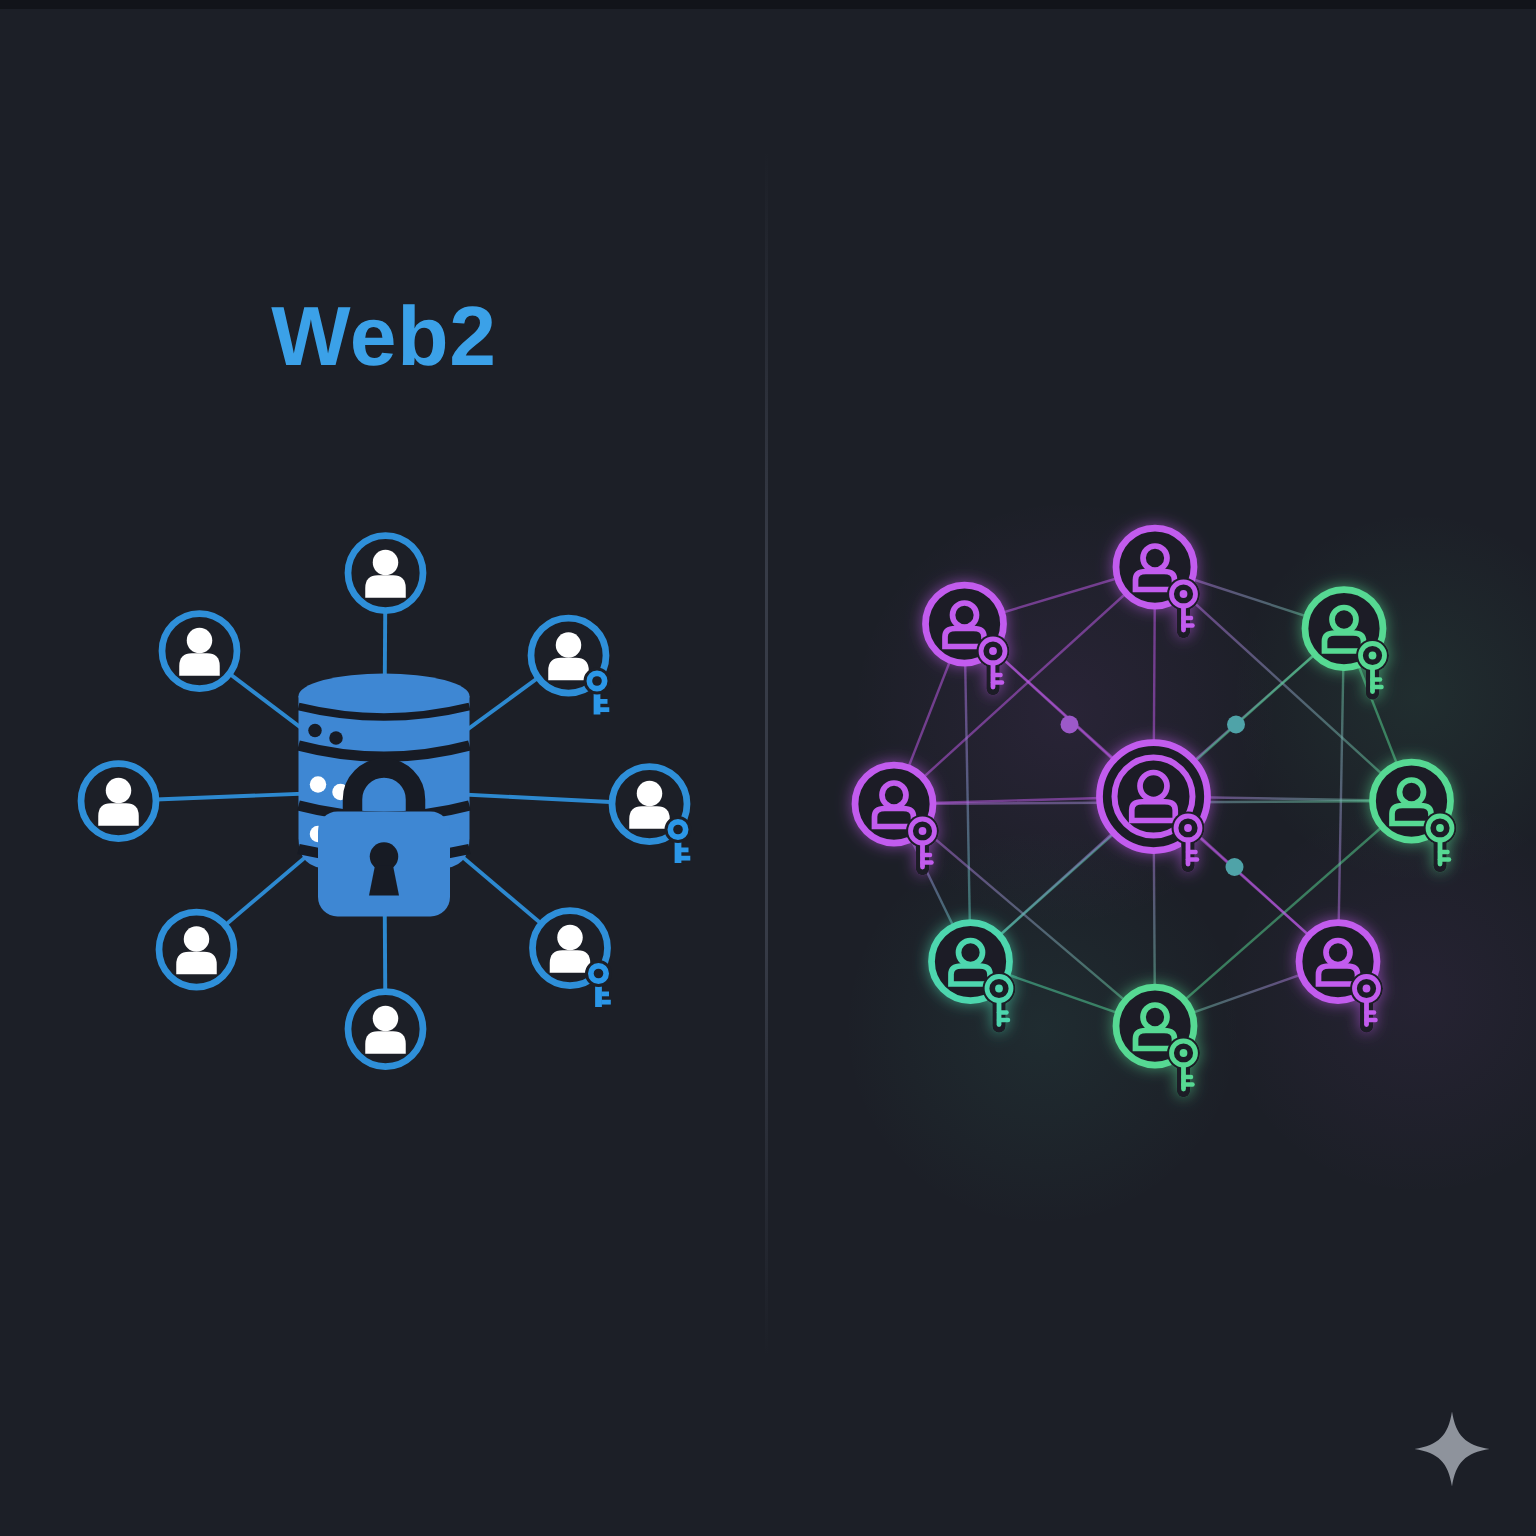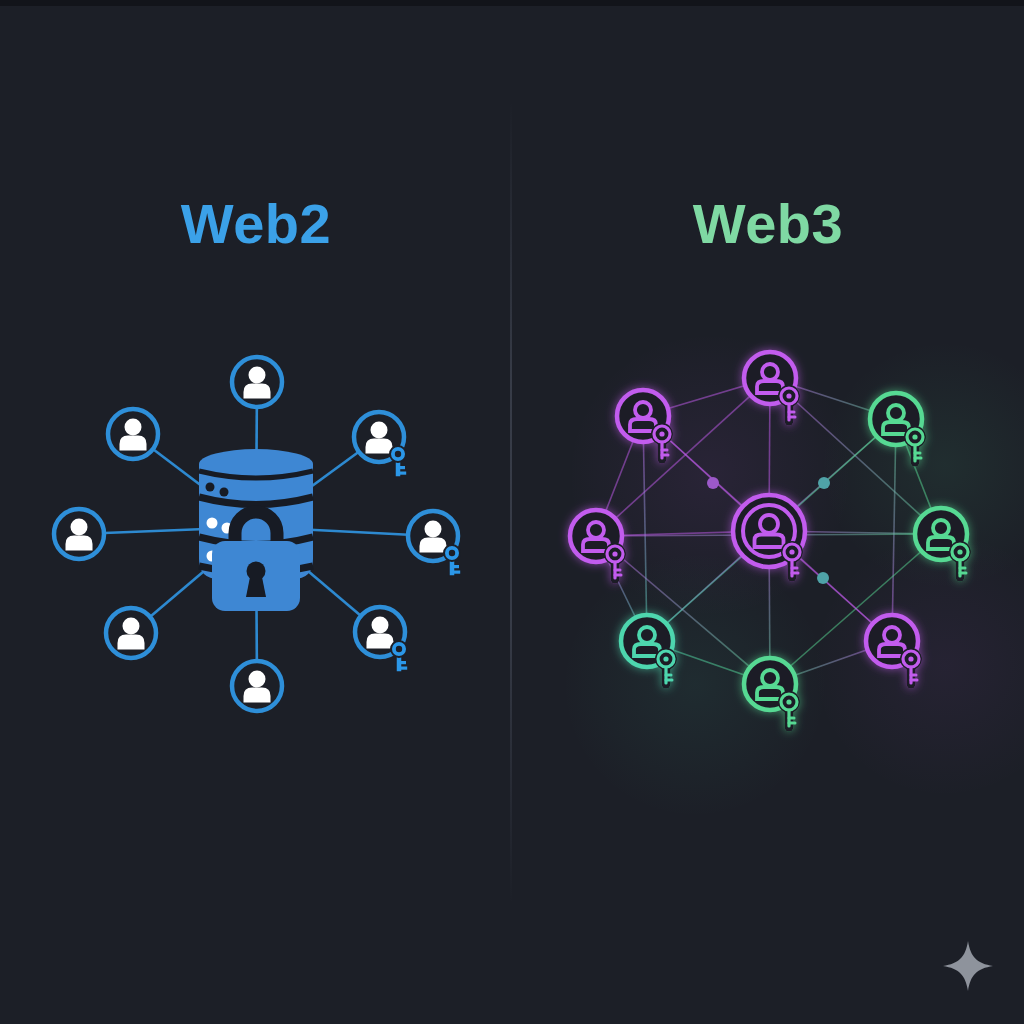--- a/index.html
+++ b/index.html
@@ -396,20 +396,19 @@
             <circle cx="792" cy="552" r="2.6" fill="#c25bee"></circle>
             <line x1="792" y1="560" x2="792" y2="576" stroke="#c25bee" stroke-width="3.2" stroke-linecap="round"></line>
             <line x1="792" y1="568" x2="797" y2="568" stroke="#c25bee" stroke-width="3" stroke-linecap="round"></line>
             <line x1="792" y1="573" x2="798" y2="573" stroke="#c25bee" stroke-width="3" stroke-linecap="round"></line>
           </g>
         </g>
       </g>
     </svg>
 
   <div class="panel-title" id="web2-title" style="color: rgb(59, 161, 232);">Web2</div>
-  <div class="panel-title" id="web3-title" style="color: rgb(127, 217, 163);">Web3</div>
 
   <div class="divider"></div>
 
   <svg class="sparkle" viewBox="-27 -27 54 54">
     <path id="sparkle-path" d="M0,-25 C2.5,-9 9,-2.5 25,0 C9,2.5 2.5,9 0,25 C-2.5,9 -9,2.5 -25,0 C-9,-2.5 -2.5,-9 0,-25 Z" fill="#8e939c"></path>
   </svg>
 </div>
 
 </body></html>

